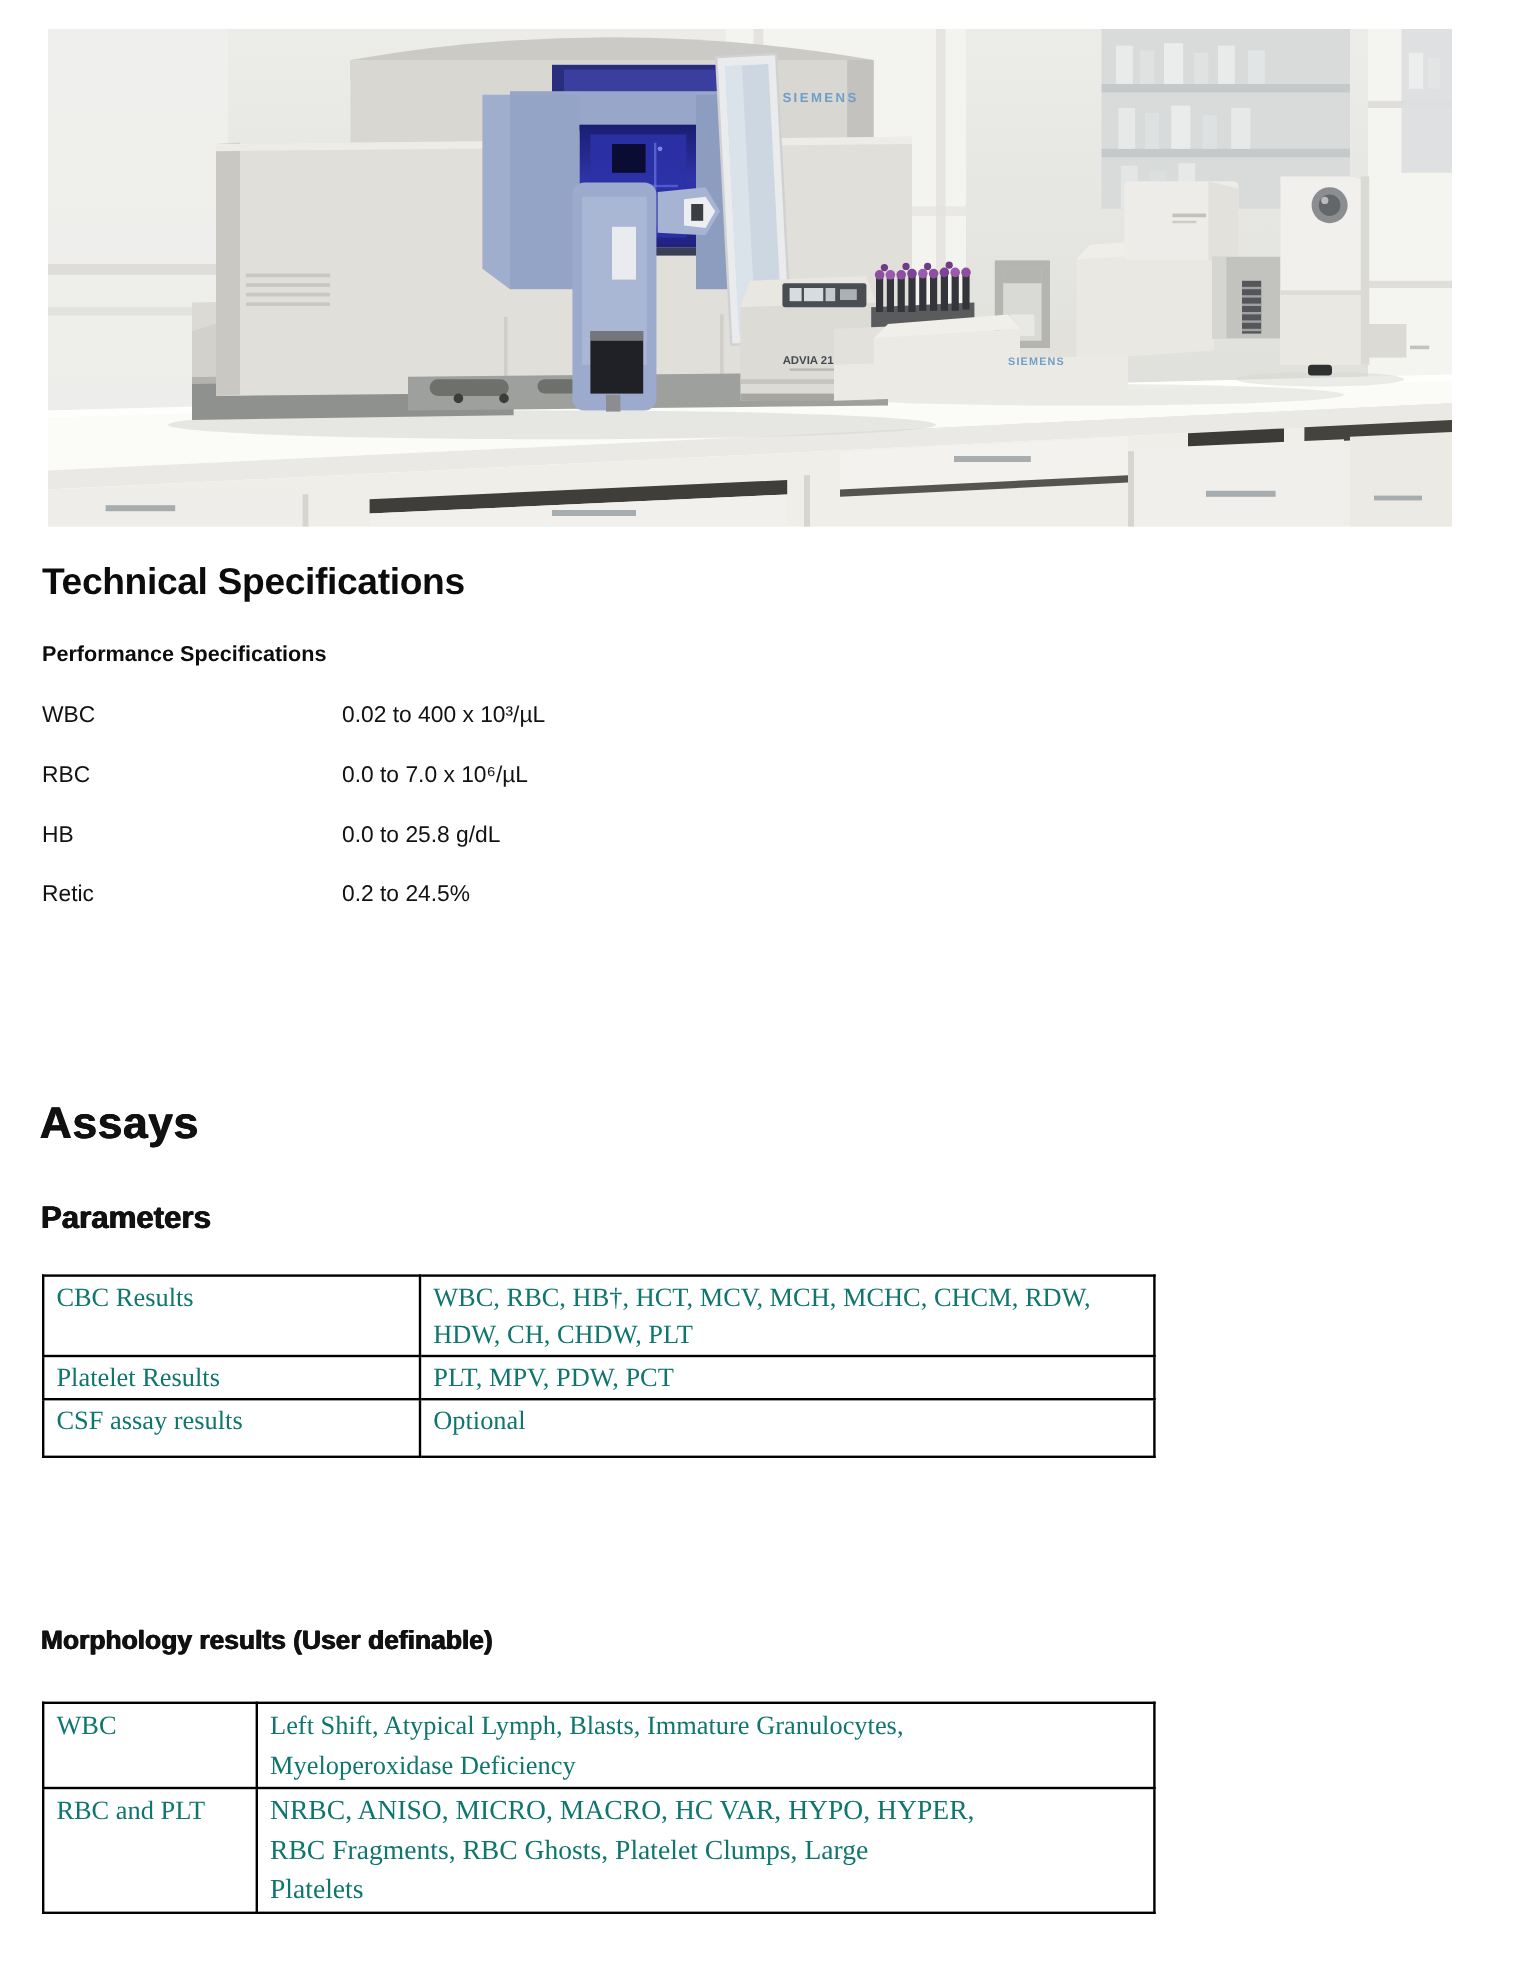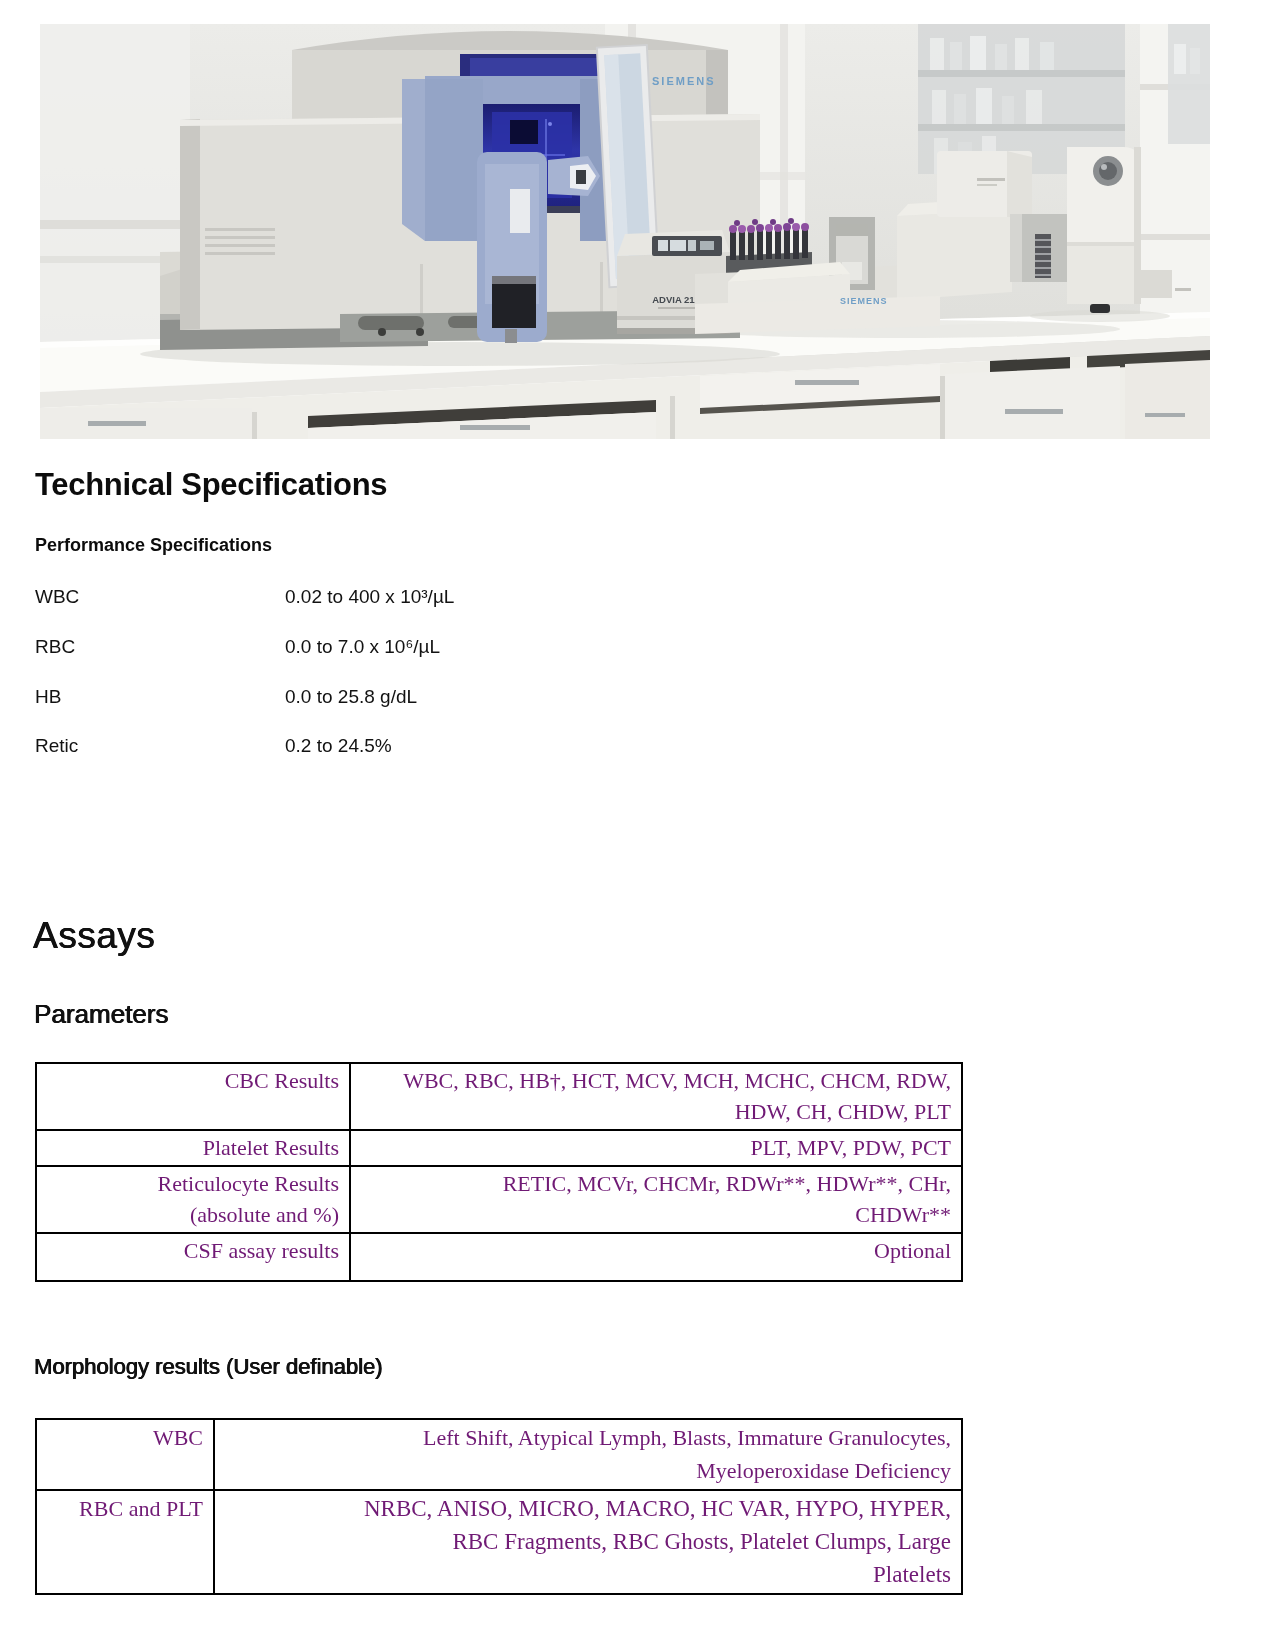--- a/index.html
+++ b/index.html
@@ -6,27 +6,27 @@
   .page{position:relative;width:1275px;height:1650px;background:#ffffff;overflow:hidden;
         font-family:"Liberation Sans",sans-serif;color:#111;}
   .photo{position:absolute;left:40px;top:0;width:1170px;height:415px;margin-top:24px;}
   .h-tech{position:absolute;left:35px;top:468px;font-size:31px;font-weight:bold;line-height:1.1;
           letter-spacing:-0.3px;color:#0c0c0c;margin:0;}
   .h-perf{position:absolute;left:35px;top:536px;font-size:18px;font-weight:bold;line-height:1.1;
           color:#0c0c0c;margin:0;}
   .spec-list{position:absolute;left:35px;top:586px;width:640px;}
   .spec-row{display:flex;height:49.8px;align-items:flex-start;font-size:19px;color:#121212;}
   .spec-row .spec-label{width:250px;flex:0 0 250px;}
-  .heavy{font-weight:normal;color:#111;margin:0;line-height:1.1;
+  .heavy{font-weight:bold;color:#111;margin:0;line-height:1.1;
          text-shadow:0.6px 0 0 currentColor,-0.3px 0 0 currentColor;}
   .h-assays{position:absolute;left:33px;top:916px;font-size:37px;letter-spacing:0.5px;}
   .h-params{position:absolute;left:34px;top:1000px;font-size:26px;}
   .h-morph{position:absolute;left:34px;top:1355px;font-size:22px;}
   .ptable{position:absolute;border-collapse:collapse;width:928px;table-layout:fixed;
-          font-family:"Liberation Serif",serif;color:#701a75;text-align:right;}
+          font-family:"Liberation Serif",serif;color:#0f766e;}
   .ptable td{border:2px solid #000;vertical-align:top;white-space:pre-line;
              padding:1px 10px 2px 10px;}
   .t1{left:35px;top:1062px;font-size:22px;line-height:31px;}
   .t1 .c-label{width:292px;}
   .t2{left:35px;top:1418px;font-size:22px;line-height:33px;}
   .t2 .c-label{width:156px;}
   .cell-sans{font-family:Liberation Serif, serif;font-size:23px;}
 </style>
 </head>
 <body>
@@ -305,26 +305,20 @@
     <tbody>
         <tr style="height:66px">
       <td class="c-label">CBC Results</td>
       <td class="c-value">WBC, RBC, HB†, HCT, MCV, MCH, MCHC, CHCM, RDW,
 HDW, CH, CHDW, PLT</td>
     </tr>
     <tr style="height:33px">
       <td class="c-label">Platelet Results</td>
       <td class="c-value">PLT, MPV, PDW, PCT</td>
     </tr>
-    <tr style="height:67px">
-      <td class="c-label">Reticulocyte Results
-(absolute and %)</td>
-      <td class="c-value">RETIC, MCVr, CHCMr, RDWr**, HDWr**, CHr,
-CHDWr**</td>
-    </tr>
     <tr style="height:48px">
       <td class="c-label">CSF assay results</td>
       <td class="c-value">Optional</td>
     </tr>
   </tbody>
     </table>
 
   <h3 class="heavy h-morph">Morphology results (User definable)</h3>
 
   <table class="ptable t2">

